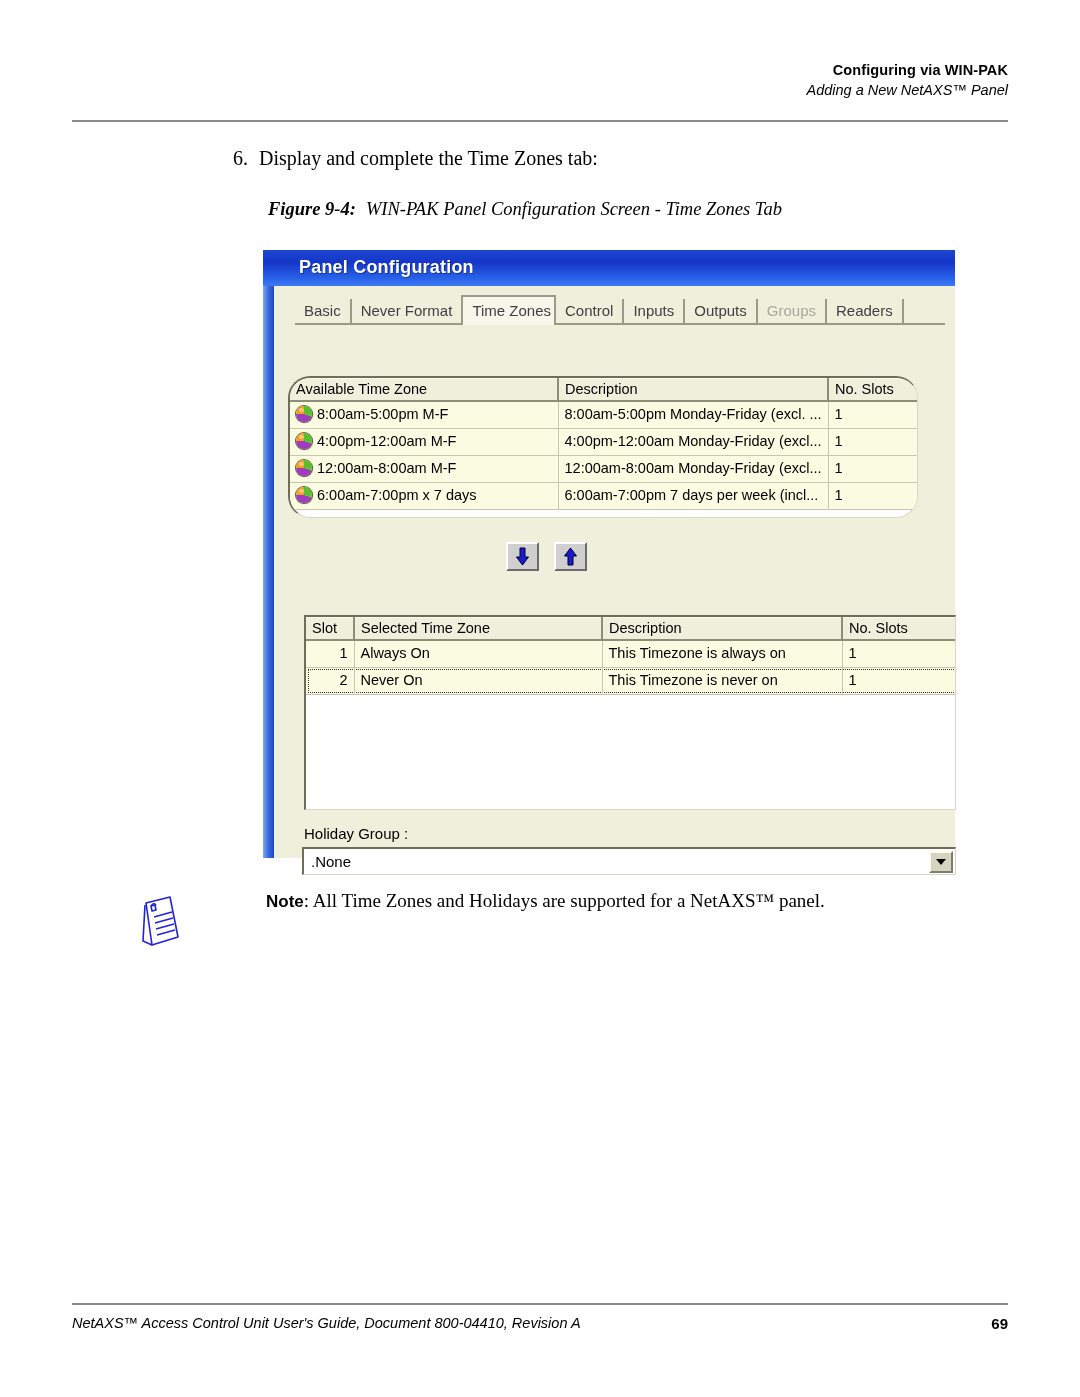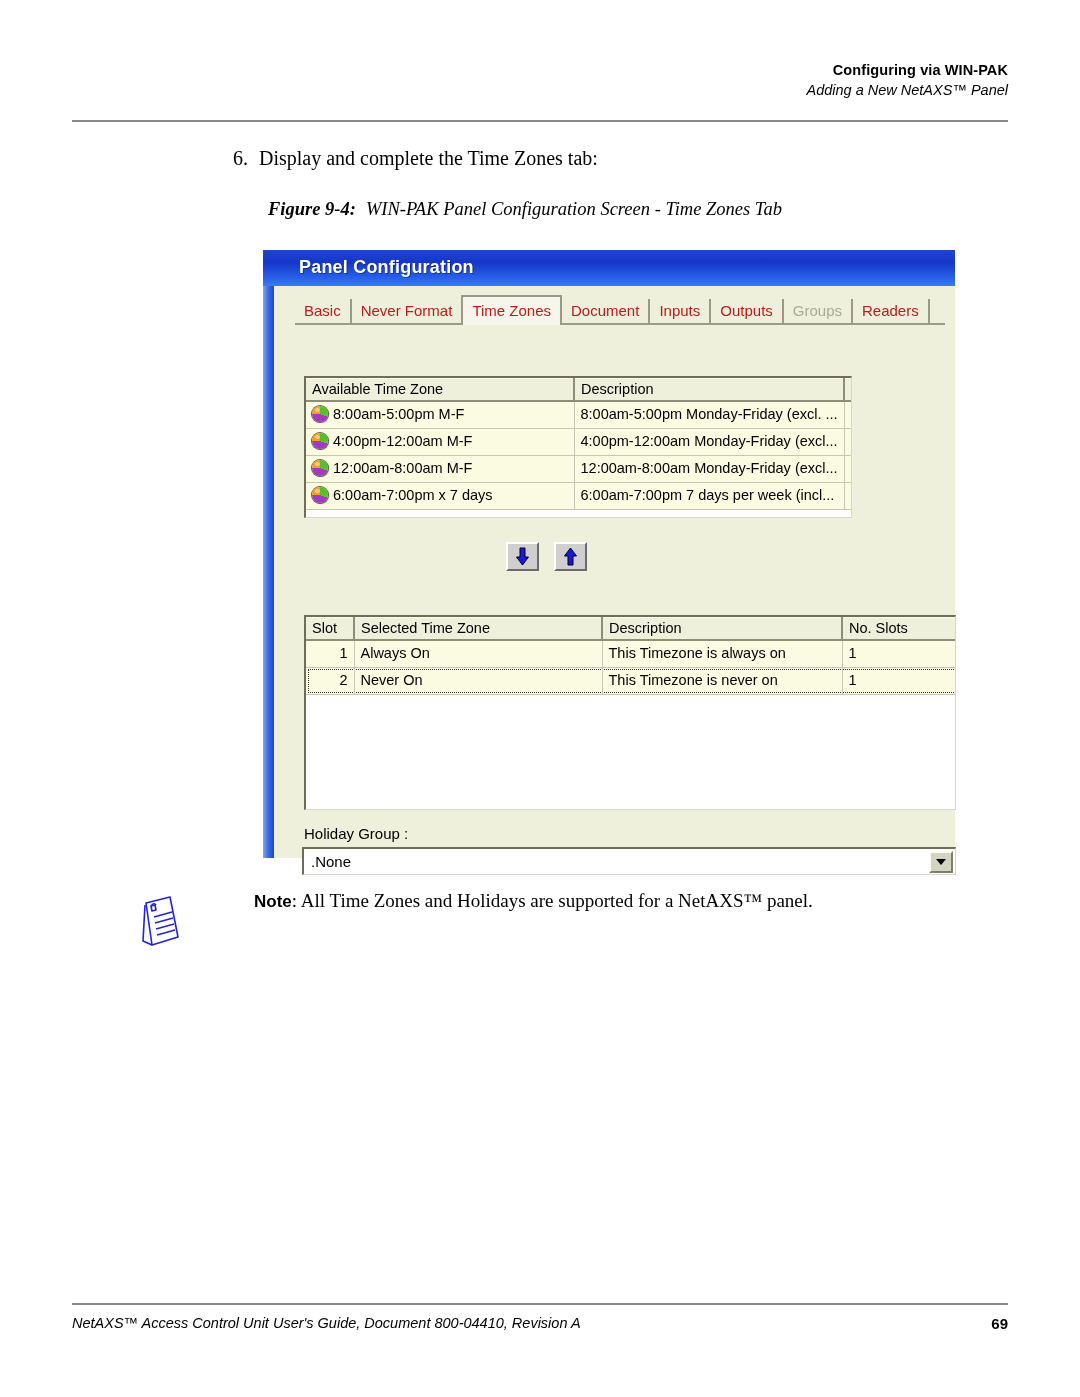--- a/index.html
+++ b/index.html
@@ -106,34 +106,34 @@
   .tabstrip {
     position: absolute;
     left: 21px; top: 10px;
     height: 27px;
     display: flex;
     align-items: flex-end;
   }
   .tab {
     font-family: "Liberation Sans", sans-serif;
     font-size: 15px;
-    color: #b91c1c;
+    color: #404040;
     padding: 2px 9px 3px 9px;
     background: #eef0dc;
     border-right: 2px solid #9a9a86;
     line-height: 19px;
     white-space: nowrap;
     position: relative;
   }
   .tab.active {
     background: #f6f7ea;
     border: 2px solid #9a9a86;
     border-bottom: none;
     margin: -4px 0 -2px -2px;
-    padding: 4px 9px 5px 9px;
+    padding: 4px 3px 5px 9px;
     z-index: 3;
   }
   .tab.disabled { color: #a9a99a; }
 
   .tab-underline {
     position: absolute;
     left: 21px; top: 37px;
     width: 650px; height: 2px;
     background: #9a9a86;
   }
@@ -142,21 +142,21 @@
   .listbox {
     position: absolute;
     background: #ffffff;
     border-top: 2px solid #6d6d5a;
     border-left: 2px solid #6d6d5a;
     border-right: 1px solid #d7d7c8;
     border-bottom: 1px solid #d7d7c8;
     box-sizing: border-box;
     overflow: hidden;
   }
-  #available-list { left: 30px; top: 90px; width: 548px; height: 142px; }
+  #available-list { left: 14px; top: 90px; width: 630px; height: 142px; border-radius: 22px; }
   #selected-list  { left: 30px; top: 329px; width: 652px; height: 195px; }
 
   table.grid {
     border-collapse: collapse;
     width: 100%;
     table-layout: fixed;
     font-family: "Liberation Sans", sans-serif;
     font-size: 14.5px;
   }
   table.grid th {
@@ -306,21 +306,21 @@
   }
 
   
   .note-icon {
     position: absolute;
     left: 136px; top: 893px;
     width: 48px; height: 58px;
   }
   .note-text {
     position: absolute;
-    left: 254px; top: 890px;
+    left: 266px; top: 890px;
     font-size: 19px;
     white-space: nowrap;
   }
   .note-text b { font-family: "Liberation Sans", sans-serif; font-size: 17px; font-weight: bold; }
 
   
   .footer-rule {
     position: absolute;
     left: 72px; top: 1303px;
     width: 936px; height: 2px;
@@ -367,21 +367,21 @@
   <div class="titlebar">
     <div class="titlebar-text">Panel Configuration</div>
   </div>
 
   <div class="dlg-body">
 
     <div class="tabstrip">
       <div class="tab">Basic</div>
       <div class="tab">Never Format</div>
       <div class="tab active">Time Zones</div>
-      <div class="tab">Document</div>
+      <div class="tab">Control</div>
       <div class="tab">Inputs</div>
       <div class="tab">Outputs</div>
       <div class="tab disabled">Groups</div>
       <div class="tab">Readers</div>
     </div>
     <div class="tab-underline"></div>
 
     <div class="listbox" id="available-list">
       <table class="grid">
         <colgroup>

